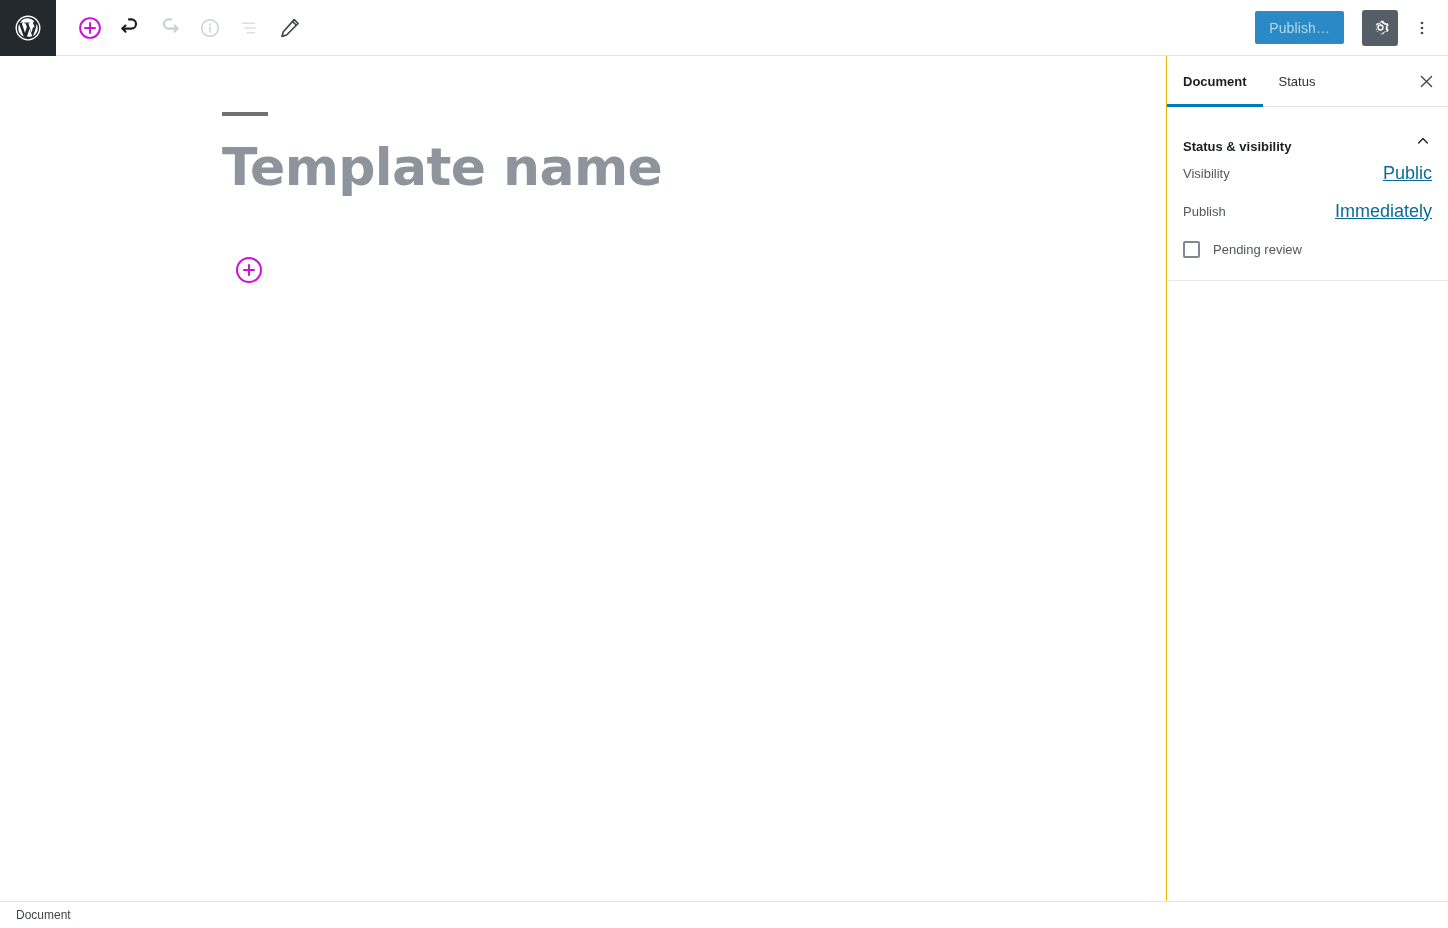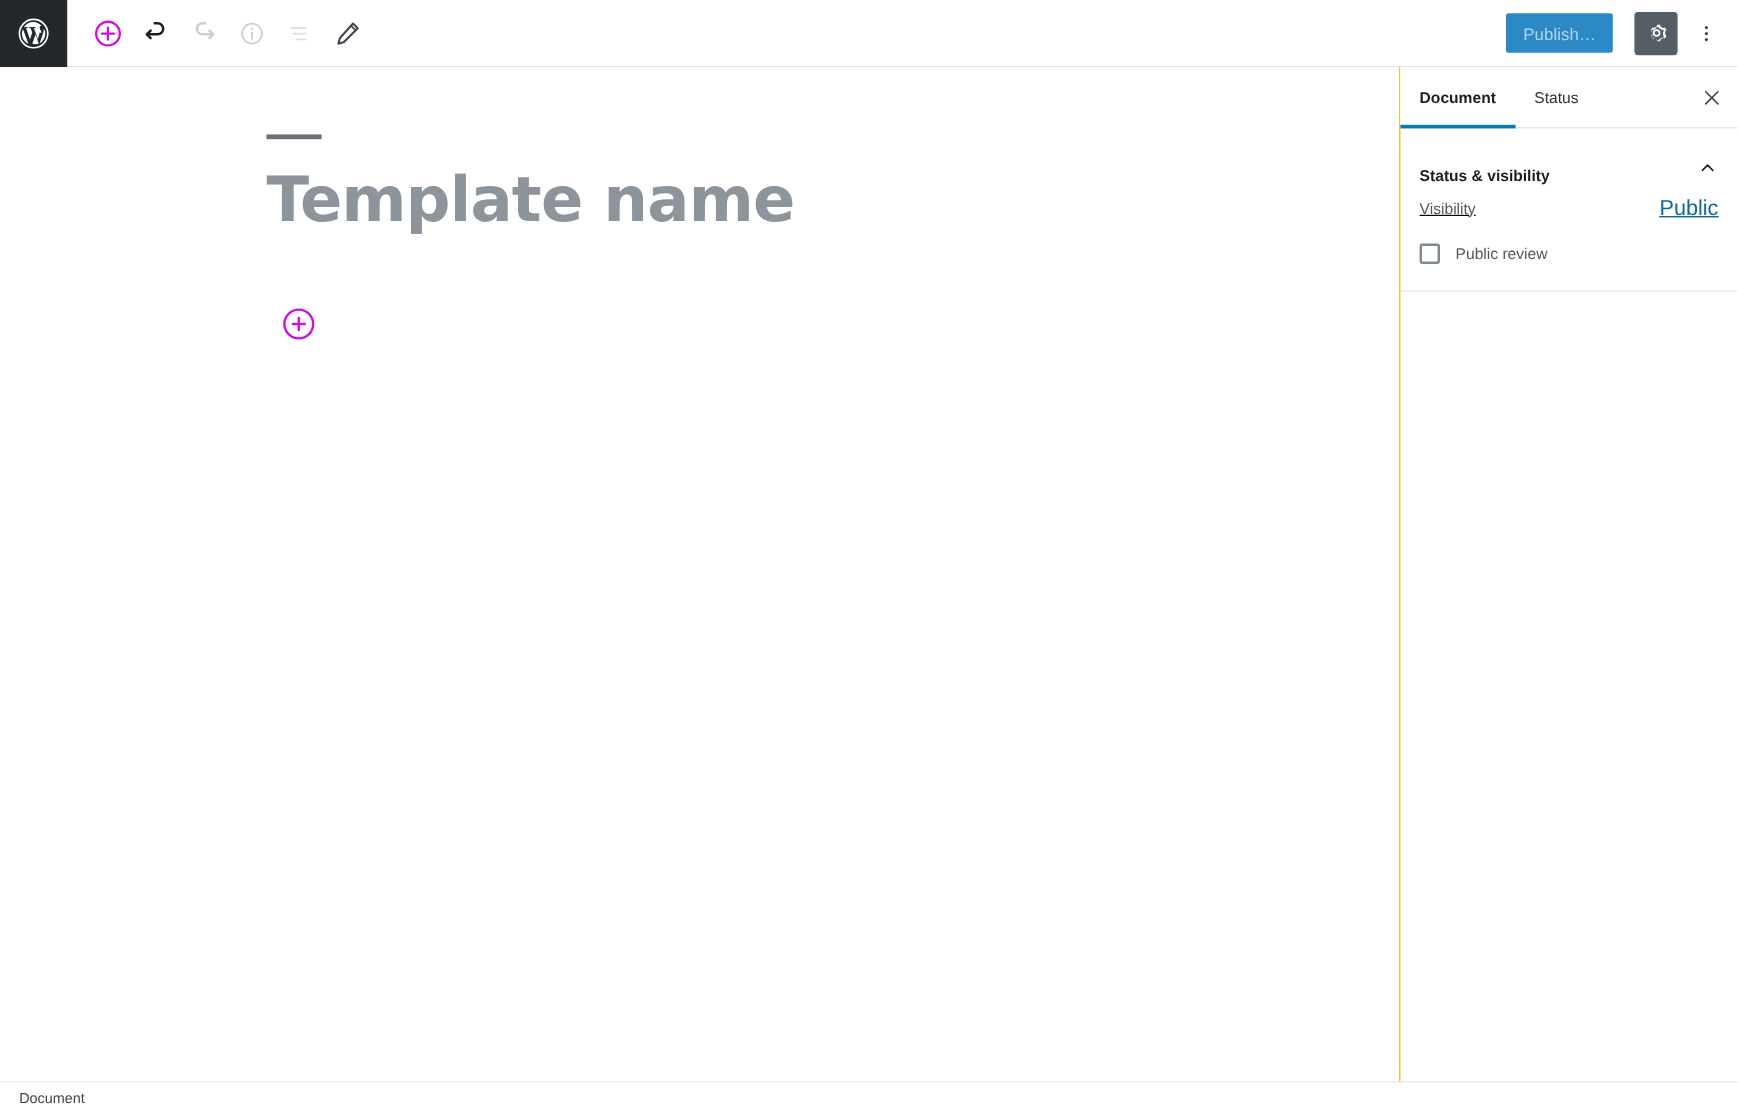--- a/index.html
+++ b/index.html
@@ -251,21 +251,20 @@
   }
   .panel-body {
     padding-bottom: 14px;
   }
 
   .prow {
     display: flex;
     align-items: center;
     justify-content: space-between;
     height: 38px;
-    text-decoration: underline;
   }
   .prow-label {
     font-size: 13px;
     color: #50575e;
   }
   .prow-link {
     font-size: 18px;
     color: #0b6a9a;
     text-decoration: underline;
     background: none;
@@ -432,24 +431,28 @@
             </svg>
           </span>
         </div>
 
         <div class="panel-body">
           <div class="prow">
             <span class="prow-label">Visibility</span>
             <button class="prow-link">Public</button>
           </div>
 
+          <div class="prow">
+            <span class="prow-label">Publish</span>
+            <button class="prow-link">Immediately</button>
+          </div>
 
           <div class="checkrow">
             <span class="checkbox"></span>
-            <span class="checkrow-label">Public review</span>
+            <span class="checkrow-label">Pending review</span>
           </div>
         </div>
       </div>
 
     </div>
   </div>
 
   <div class="footer">
     <span class="footer-crumb">Document</span>
   </div>

